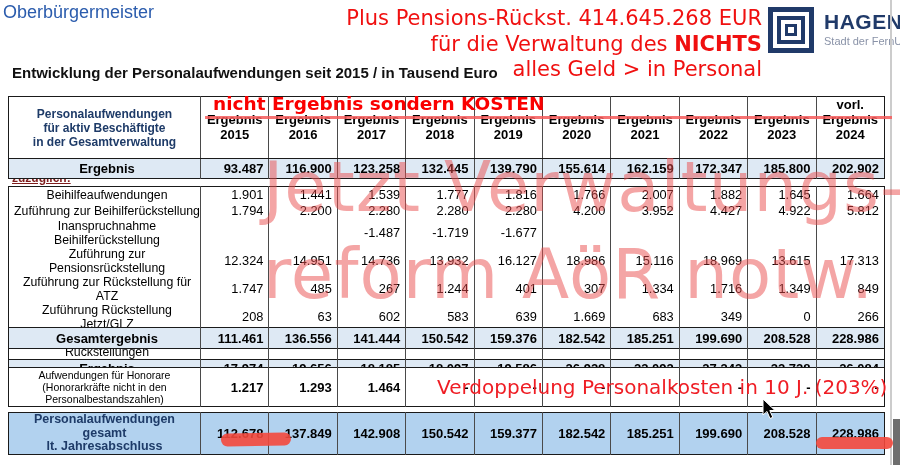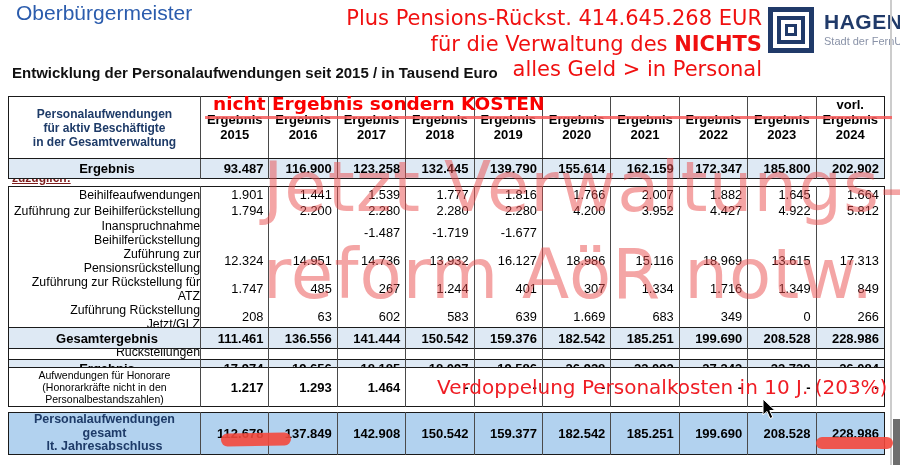--- a/index.html
+++ b/index.html
@@ -1,42 +1,42 @@
 <!DOCTYPE html>
 <html><head>
 <meta charset="utf-8">
 <style>
   * { margin:0; padding:0; box-sizing:border-box; }
   html,body { width:900px; height:465px; overflow:hidden; background:#fff;
               font-family:"Liberation Sans", sans-serif; }
   #stage { position:relative; width:900px; height:465px; background:#fff; overflow:hidden; }
 
   
-  .hdr-left { position:absolute; left:16px; top:4px; color:#2b5cad; font-size:21px; line-height:17.5px; }
+  .hdr-left { position:absolute; left:3px; top:4px; color:#2b5cad; font-size:18px; line-height:17.5px; }
   .doc-title { position:absolute; left:12px; top:64px; font-size:15px; font-weight:bold; color:#111; }
 
   .red-top { position:absolute; right:138px; top:6px; text-align:right;
              font-family:"DejaVu Sans", sans-serif; color:#f01010;
              font-size:21px; line-height:25.5px; white-space:nowrap; }
   .red-top b { font-weight:bold; }
 
   
   .logo { position:absolute; left:768px; top:7px; width:140px; height:50px; }
   .logo-icon { position:absolute; left:0; top:0; width:46px; height:46px; border:5px solid #203a69; }
   .logo-icon .m { position:absolute; left:4px; top:4px; right:4px; bottom:4px; border:4px solid #203a69; }
   .logo-icon .c { position:absolute; left:4px; top:4px; right:4px; bottom:4px; border:3px solid #203a69; }
   .logo-name { position:absolute; left:56px; top:3px; font-size:21px; font-weight:bold; color:#203a69; letter-spacing:0.5px; }
   .logo-sub  { position:absolute; left:56px; top:28px; font-size:11px; color:#8a93a8; white-space:nowrap; }
 
   
   .tbl { position:absolute; left:8px; width:876px; border-collapse:collapse; table-layout:fixed;
          border:1.6px solid #1a1a1a; background:#fff; }
   .tbl td, .tbl th { overflow:hidden; }
   .tbl td + td, .tbl th + th { border-left:1px solid #4a4a4a; }
-  .lbl { text-align:right; padding-left:5px; font-size:12.5px; white-space:pre-line; color:#000; }
+  .lbl { text-align:center; padding-left:5px; font-size:12.5px; white-space:pre-line; color:#000; }
   .num { text-align:right; padding-right:5px; font-size:13px; color:#000; }
 
   #t1 { top:96px; }
   #t1 th { height:47px; border-bottom:1.4px solid #1a1a1a; }
   th.corner { color:#1e3b68; font-weight:bold; font-size:12px; line-height:14px;
               white-space:pre-line; text-align:center; vertical-align:middle; }
   th.col { font-size:13px; line-height:15px; font-weight:bold; white-space:pre-line;
            text-align:center; vertical-align:bottom; padding-bottom:16px; }
   tr.r-main td { height:20px; background:#dee9f4; font-weight:bold; }
   tr.r-main .lbl { text-align:center; font-size:13px; }

